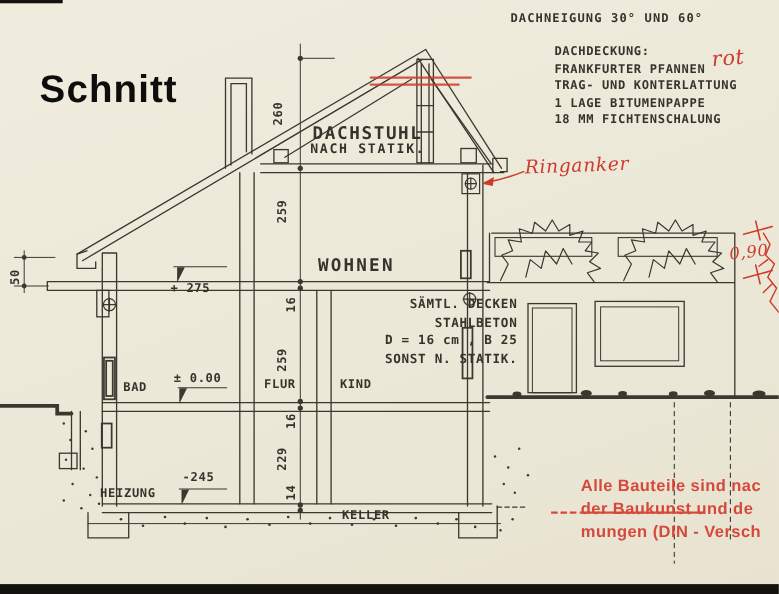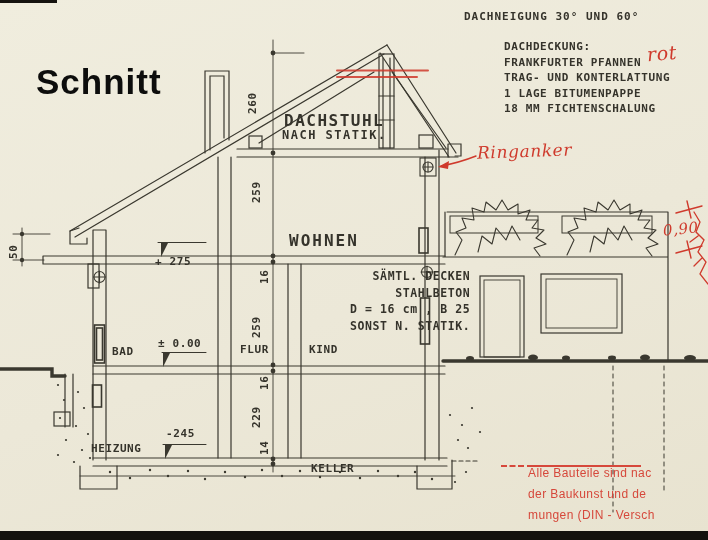--- a/index.html
+++ b/index.html
@@ -10,22 +10,22 @@
   svg{position:absolute;left:0;top:0;}
   .t{position:absolute;white-space:nowrap;font-weight:700;color:#35332b;
      font-family:"DejaVu Sans Mono",monospace;font-size:11px;letter-spacing:.6px;line-height:1;}
   .title{font-family:"Liberation Sans",sans-serif;font-weight:700;font-size:35px;
          color:#0d0d0c;letter-spacing:1px;}
   .block{line-height:15.5px;}
   .block div{white-space:nowrap;padding-left:40px;}
   .spec{line-height:16.5px;font-size:11.5px;}
   .vert{transform:rotate(-90deg);transform-origin:0 0;}
   .red{color:#cf3a2c;font-family:"DejaVu Serif",serif;font-style:italic;font-weight:400;}
-  .stamp{font-family:"Liberation Sans",sans-serif;font-weight:400;color:#d6483b;
-         font-size:12px;letter-spacing:.4px;line-height:21px;font-style:normal;margin-top:32px;}
+  .stamp{font-family:"Liberation Sans",sans-serif;font-weight:700;color:#d6483b;
+         font-size:15px;letter-spacing:.4px;line-height:21px;font-style:normal;}
   .stamp div{white-space:nowrap;}
   .strike{position:absolute;left:527px;top:465px;width:114px;border-top:2px solid #d6483b;}
   .strikedash{position:absolute;left:501px;top:465px;width:23px;border-top:2px dashed #d6483b;}
   .scanbar{position:absolute;left:0;top:531px;width:708px;height:9px;background:#14120e;}
   .scantop{position:absolute;left:0;top:0;width:57px;height:2.5px;background:#15130f;}
 </style>
 </head>
 <body>
 
 <div class="canvas">

